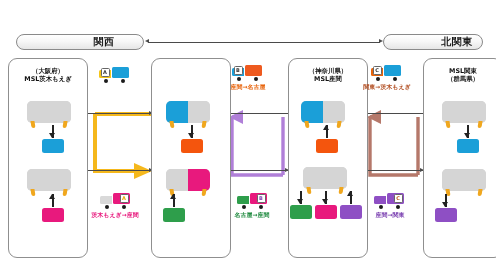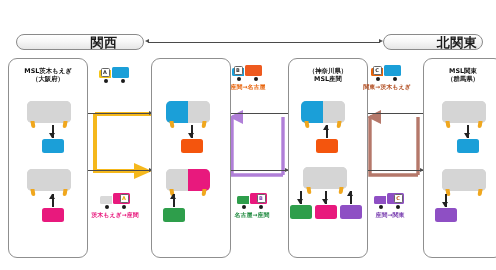--- a/index.html
+++ b/index.html
@@ -14,21 +14,21 @@
 
   
   .region-bar{
     position:absolute;height:16px;
     border:1px solid #8a8a8a;border-radius:8px;
     background:linear-gradient(to bottom,#ffffff 0%,#f7f7f7 45%,#e6e6e6 100%);
     display:flex;align-items:center;justify-content:center;
     box-sizing:border-box;
   }
   .region-bar span{
-    font-size:13px;font-weight:bold;color:#1a1a1a;letter-spacing:.5px;
+    font-size:10px;font-weight:bold;color:#1a1a1a;letter-spacing:.5px;
     line-height:1;
     padding-left:48px;
   }
 
   
   .facility{
     position:absolute;top:58px;width:80px;height:200px;
     border:1px solid #8f8f8f;border-radius:9px;
     background:#ffffff;box-sizing:border-box;
   }
@@ -140,22 +140,22 @@
   <div class="thinline" style="left:219px;top:170px;width:69px;"></div>
   <div class="thinhead right" style="left:285px;top:167.9px;"></div>
 
   <div class="thinline" style="left:355px;top:113px;width:68px;"></div>
   <div class="thinhead left" style="left:352px;top:110.9px;"></div>
   <div class="thinline" style="left:355px;top:170px;width:68px;"></div>
   <div class="thinhead right" style="left:420px;top:167.9px;"></div>
 
   <div class="facility" style="left:8px;">
     <div class="fac-title">
+      <div>（大阪府）</div>
       <div>MSL茨木もえぎ</div>
-      <div>（大阪府）</div>
     </div>
 
     <div class="machine" style="left:18px;top:42px;">
       <div class="body">
         <i style="width:22px;background:#d5d5d5;"></i>
           <i style="width:22px;background:#d5d5d5;"></i>
       </div>
       <div class="leg l"></div>
       <div class="leg r"></div>
     </div>

